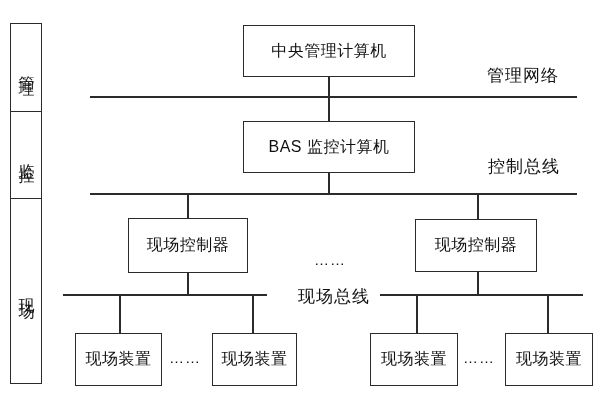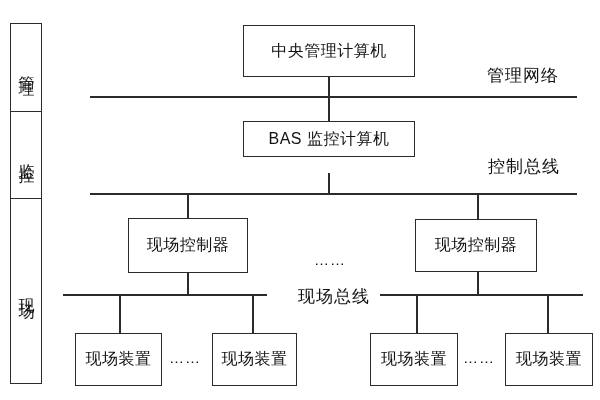--- a/index.html
+++ b/index.html
@@ -91,21 +91,21 @@
     </div>
     <div class="level level-field">
       <span class="vtext">现场</span>
     </div>
   </div>
 
   <div class="node" style="left:243px; top:25px; width:172px; height:52px;">
     <span>中央管理计算机</span>
   </div>
 
-  <div class="node" style="left:243px; top:121px; width:172px; height:36px;">
+  <div class="node" style="left:243px; top:121px; width:172px; height:52px;">
     <span>BAS 监控计算机</span>
   </div>
 
   <div class="node" style="left:128px; top:218px; width:120px; height:55px;">
     <span>现场控制器</span>
   </div>
 
   <div class="node" style="left:415px; top:219px; width:122px; height:53px;">
     <span>现场控制器</span>
   </div>

